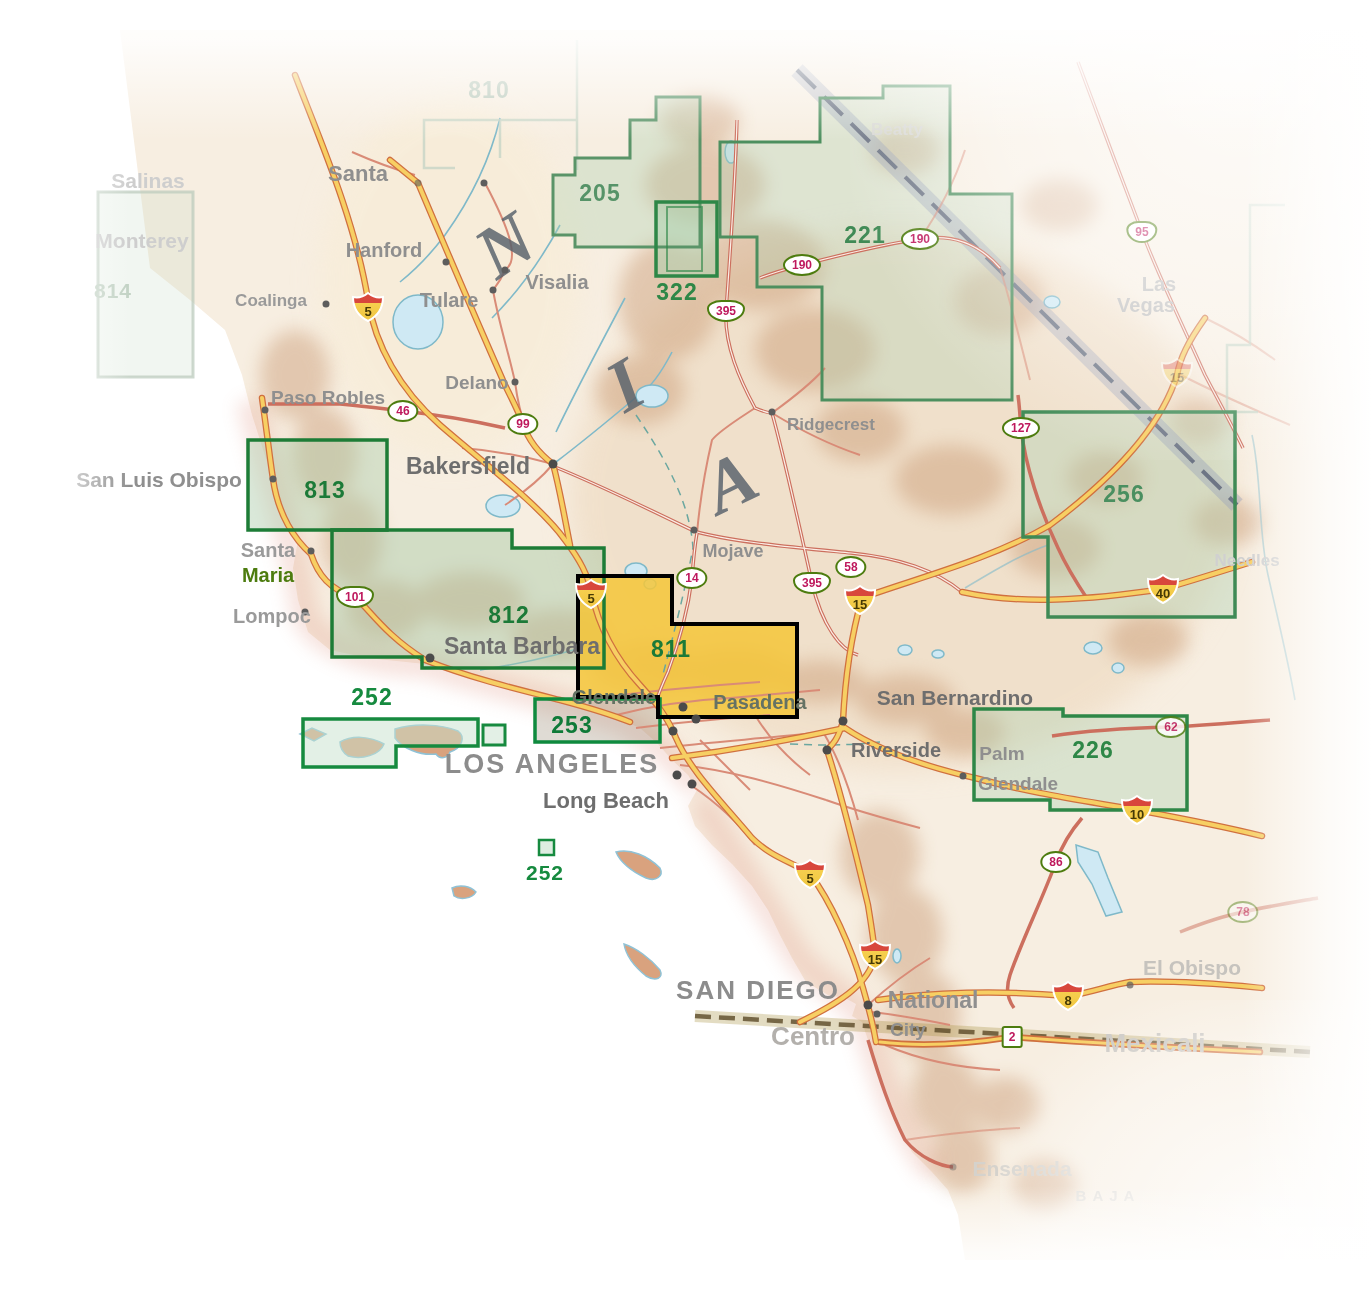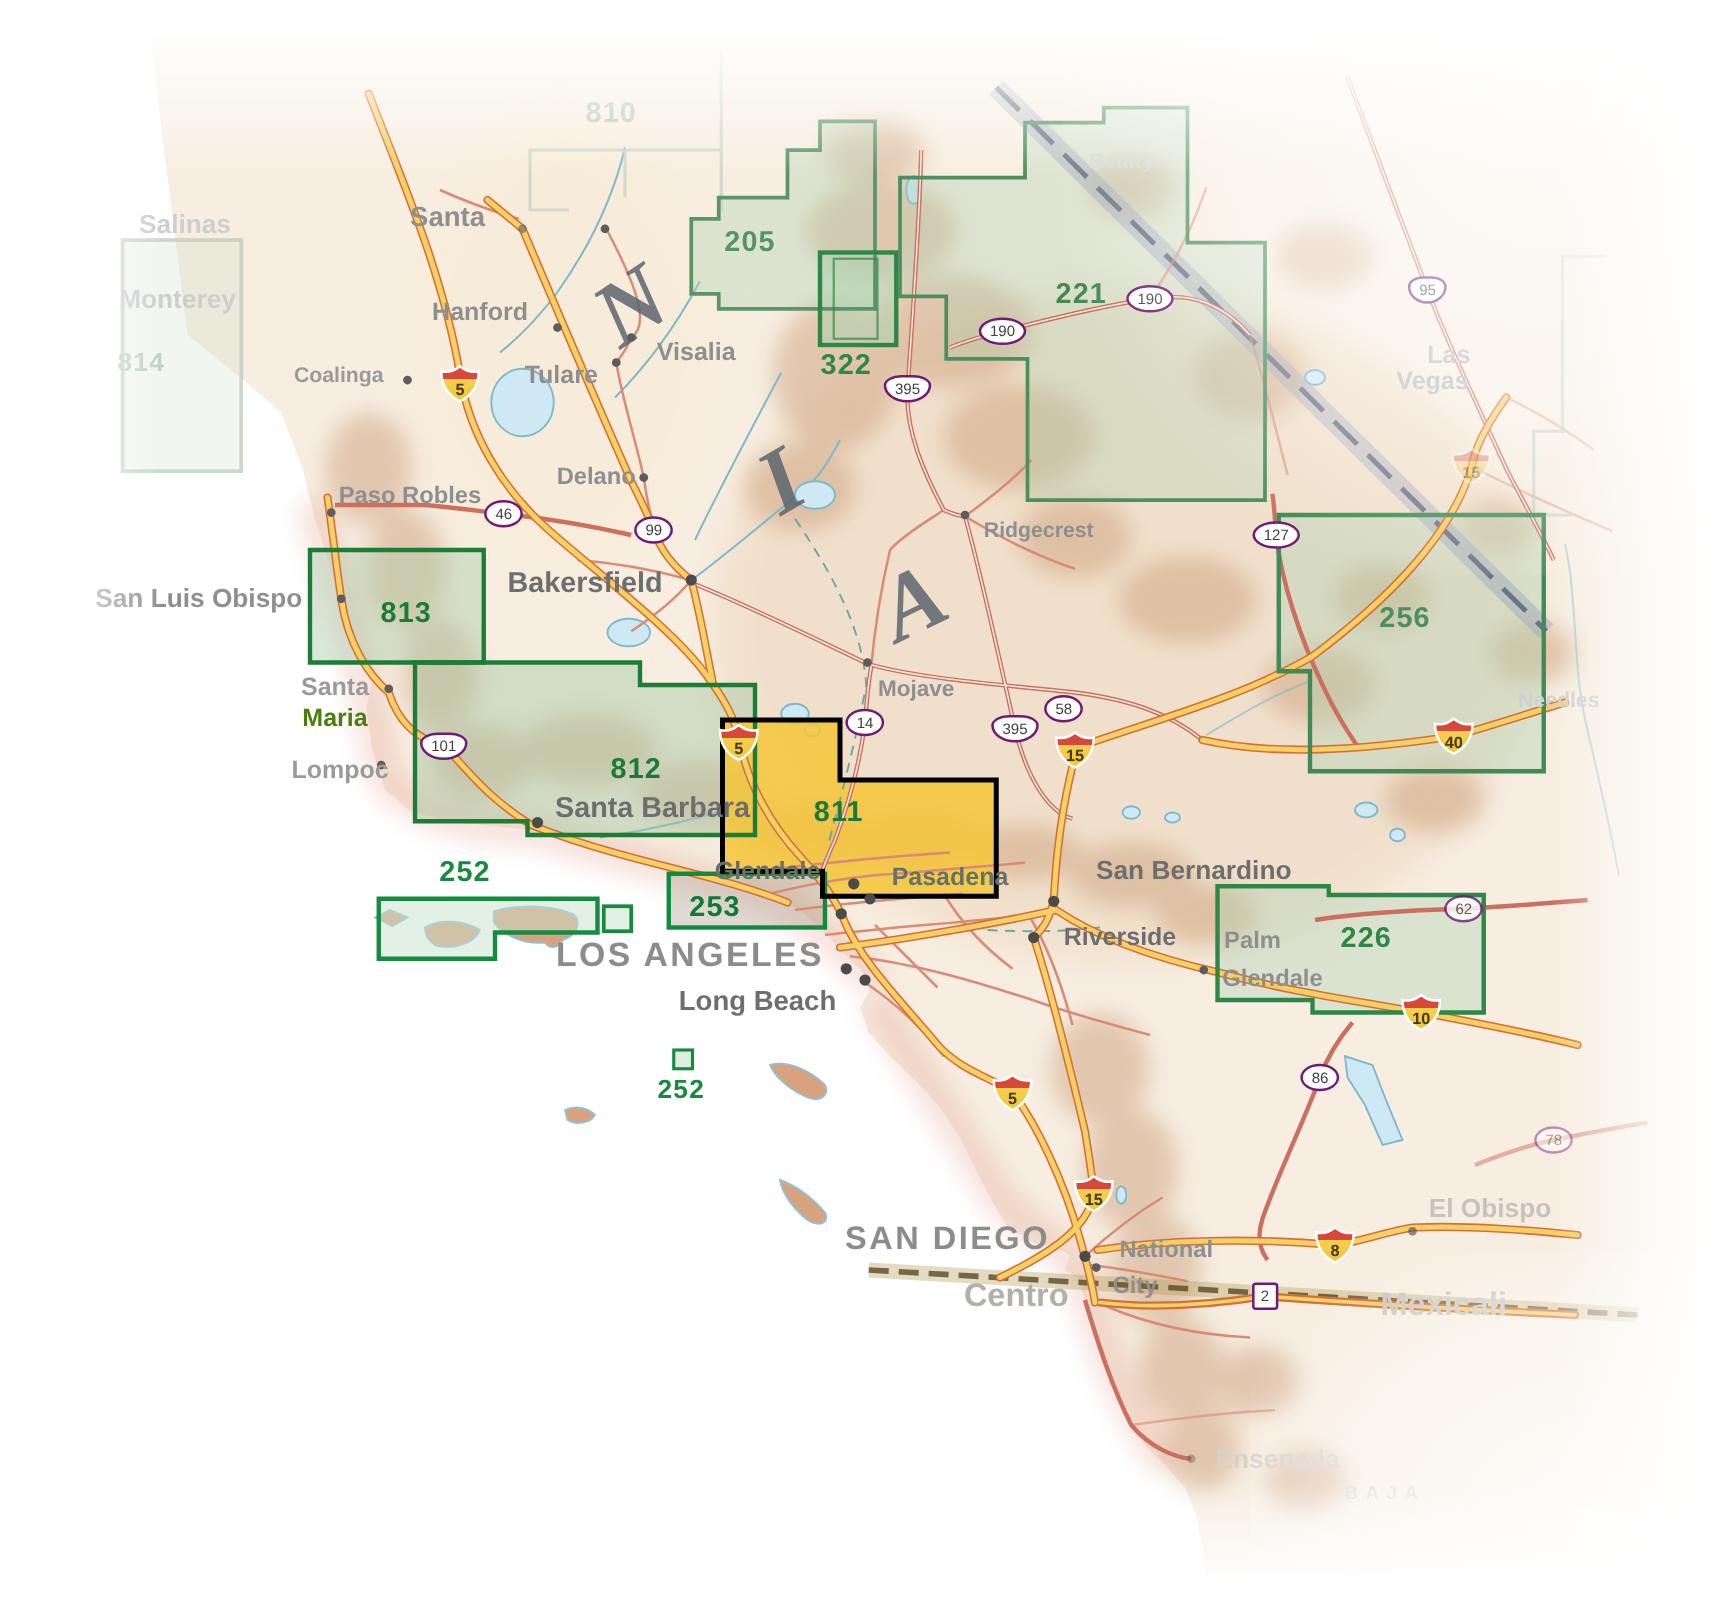--- a/index.html
+++ b/index.html
@@ -13,22 +13,22 @@
   .caps{font-size:27px;font-weight:700;color:#8c8c8c;letter-spacing:2px;}
   .num{font-size:23px;font-weight:800;color:#1c7a38;letter-spacing:1px;}
   .biglt{font-family:"Liberation Serif",serif;font-style:italic;font-weight:700;
          font-size:74px;color:#57616b;opacity:.82;}
   
   .dot{position:absolute;width:9px;height:9px;border-radius:50%;background:#4b4b4b;
        transform:translate(-50%,-50%);}
   .dot.sm{width:7px;height:7px;background:#5d5d5d;}
   
   .oval{position:absolute;transform:translate(-50%,-50%);background:#fff;
-        border:2px solid #701a75;border-radius:50%;color:#404040;
-        font-weight:400;font-size:12px;padding:2px 7px;}
+        border:2px solid #4d7c0f;border-radius:50%;color:#be185d;
+        font-weight:700;font-size:12px;padding:2px 7px;}
   .oval.us{border-radius:45% 45% 58% 58% / 45% 45% 72% 72%;}
   .oval.sq{border-radius:3px;padding:2px 5px;}
   svg.ishield{position:absolute;transform:translate(-50%,-50%);overflow:visible;}
   svg.ishield text{font:700 13px "Liberation Sans",sans-serif;fill:#453a06;text-anchor:middle;}
   
   .fade{position:absolute;pointer-events:none;}
   .fade.top{left:0;top:0;width:100%;height:140px;
     background:linear-gradient(to bottom,rgba(255,255,255,1) 0%,rgba(255,255,255,.85) 30%,rgba(255,255,255,0) 100%);}
   .fade.left{left:0;top:0;width:130px;height:100%;
     background:linear-gradient(to right,rgba(255,255,255,1) 0%,rgba(255,255,255,.8) 40%,rgba(255,255,255,0) 100%);}
@@ -329,21 +329,21 @@
 <div class="lbl town-dk" style="left:522px;top:646px;font-size:23px">Santa Barbara</div>
 <div class="lbl town-dk" style="left:614px;top:697px;font-size:20px;color:#657264">Glendale</div>
 <div class="lbl town-dk" style="left:760px;top:702px;font-size:20px;color:#657264">Pasadena</div>
 <div class="lbl town-dk" style="left:955px;top:697px;font-size:21px">San Bernardino</div>
 <div class="lbl town-dk" style="left:896px;top:750px;font-size:20px">Riverside</div>
 <div class="lbl town" style="left:1002px;top:753px;font-size:19px">Palm</div>
 <div class="lbl town" style="left:1018px;top:783px;font-size:19px">Glendale</div>
 <div class="lbl caps" style="left:552px;top:764px">LOS ANGELES</div>
 <div class="lbl town-dk" style="left:606px;top:801px;font-size:22px">Long Beach</div>
 <div class="lbl caps" style="left:758px;top:990px;font-size:26px">SAN DIEGO</div>
-<div class="lbl town" style="left:933px;top:1000px;font-size:19px">National</div>
+<div class="lbl town" style="left:933px;top:1000px;font-size:23px">National</div>
 <div class="lbl town" style="left:908px;top:1029px;font-size:19px">City</div>
 <div class="lbl town lt" style="left:813px;top:1036px;font-size:26px;color:#b3b0ac">Centro</div>
 <div class="lbl town lt" style="left:1192px;top:967px;font-size:21px;color:#c6c3be">El Obispo</div>
 <div class="lbl town lt" style="left:1155px;top:1043px;font-size:26px;color:#cac7c2">Mexicali</div>
 <div class="lbl town lt" style="left:1022px;top:1168px;font-size:21px;color:#d5d2cc">Ensenada</div>
 <div class="lbl town lt" style="left:1108px;top:1195px;font-size:15px;letter-spacing:6px;color:#d8d5cf">BAJA</div>
 <div class="lbl town lt" style="left:1247px;top:560px;font-size:17px;color:#d0d0d0">Needles</div>
 <div class="lbl town lt" style="left:897px;top:129px;font-size:17px;color:#d6d6d2">Beatty</div>
 <div class="lbl town lt" style="left:1159px;top:284px;font-size:20px;color:#b8b8b8">Las</div>
 <div class="lbl town lt" style="left:1146px;top:305px;font-size:20px;color:#b8b8b8">Vegas</div>

